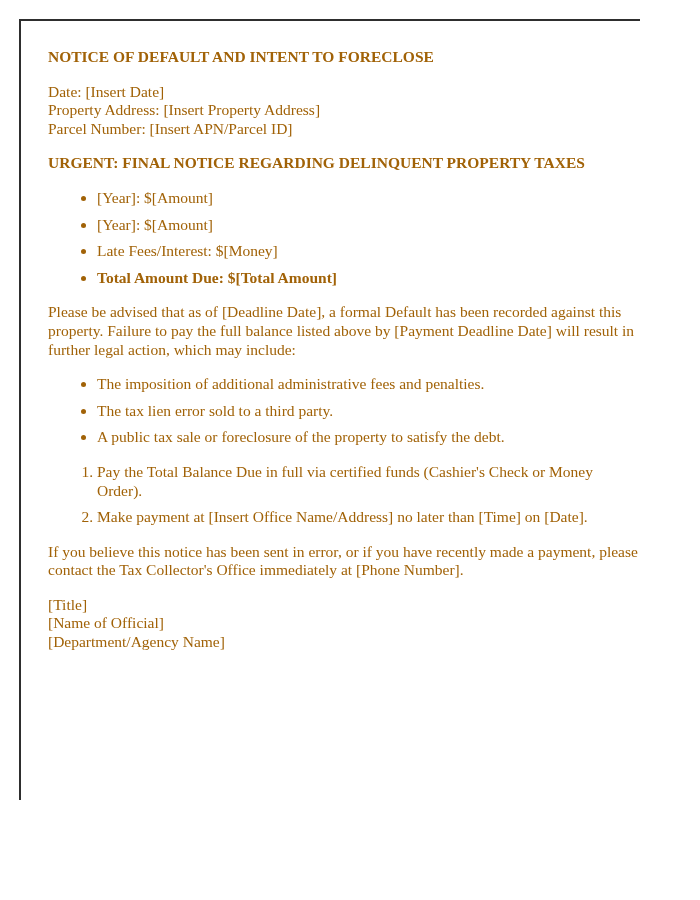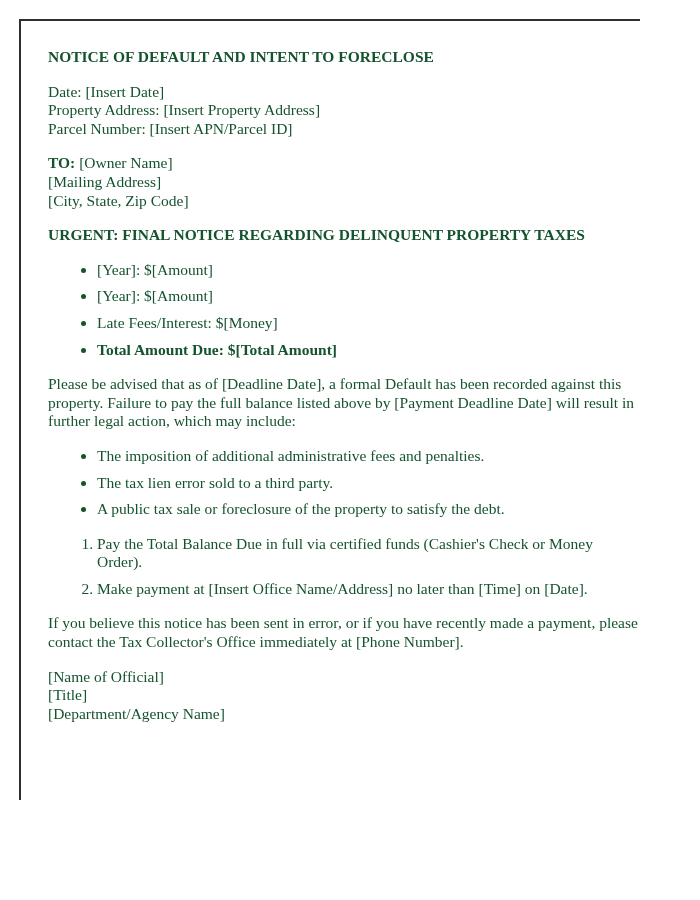--- a/index.html
+++ b/index.html
@@ -7,21 +7,21 @@
     padding: 0;
     background: #ffffff;
   }
   .page {
     position: relative;
     width: 640px;
     height: 900px;
     background: #ffffff;
     overflow: hidden;
     font-family: "Liberation Serif", "DejaVu Serif", serif;
-    color: #14532d;
+    color: #a16207;
   }
   .letter-box {
     position: absolute;
     left: 19px;
     top: 19px;
     box-sizing: border-box;
     width: 643px;
     height: 781px;
     border: 2px solid #2e2e2e;
     border-bottom: none;
@@ -55,25 +55,20 @@
   <div class="letter-box">
 
     <div class="block bold">NOTICE OF DEFAULT AND INTENT TO FORECLOSE</div>
 
     <div class="block">
       <div>Date: [Insert Date]</div>
       <div>Property Address: [Insert Property Address]</div>
       <div>Parcel Number: [Insert APN/Parcel ID]</div>
     </div>
 
-    <div class="block">
-      <div><span class="bold">TO:</span> <span>[Owner Name]</span></div>
-      <div>[Mailing Address]</div>
-      <div>[City, State, Zip Code]</div>
-    </div>
 
     <div class="block bold">URGENT: FINAL NOTICE REGARDING DELINQUENT PROPERTY TAXES</div>
 
 
     <ul class="block">
       <li>[Year]: $[Amount]</li>
       <li>[Year]: $[Amount]</li>
       <li>Late Fees/Interest: $[Money]</li>
       <li class="bold">Total Amount Due: $[Total Amount]</li>
     </ul>
@@ -89,19 +84,19 @@
 
     <ol class="block">
       <li>Pay the Total Balance Due in full via certified funds (Cashier's Check or Money Order).</li>
       <li>Make payment at [Insert Office Name/Address] no later than [Time] on [Date].</li>
     </ol>
 
     <p class="block">If you believe this notice has been sent in error, or if you have recently made a payment, please contact the Tax Collector's Office immediately at [Phone Number].</p>
 
 
     <div class="block">
+      <div>[Title]</div>
       <div>[Name of Official]</div>
-      <div>[Title]</div>
       <div>[Department/Agency Name]</div>
     </div>
 
   </div>
 </div>
 
 </body></html>

